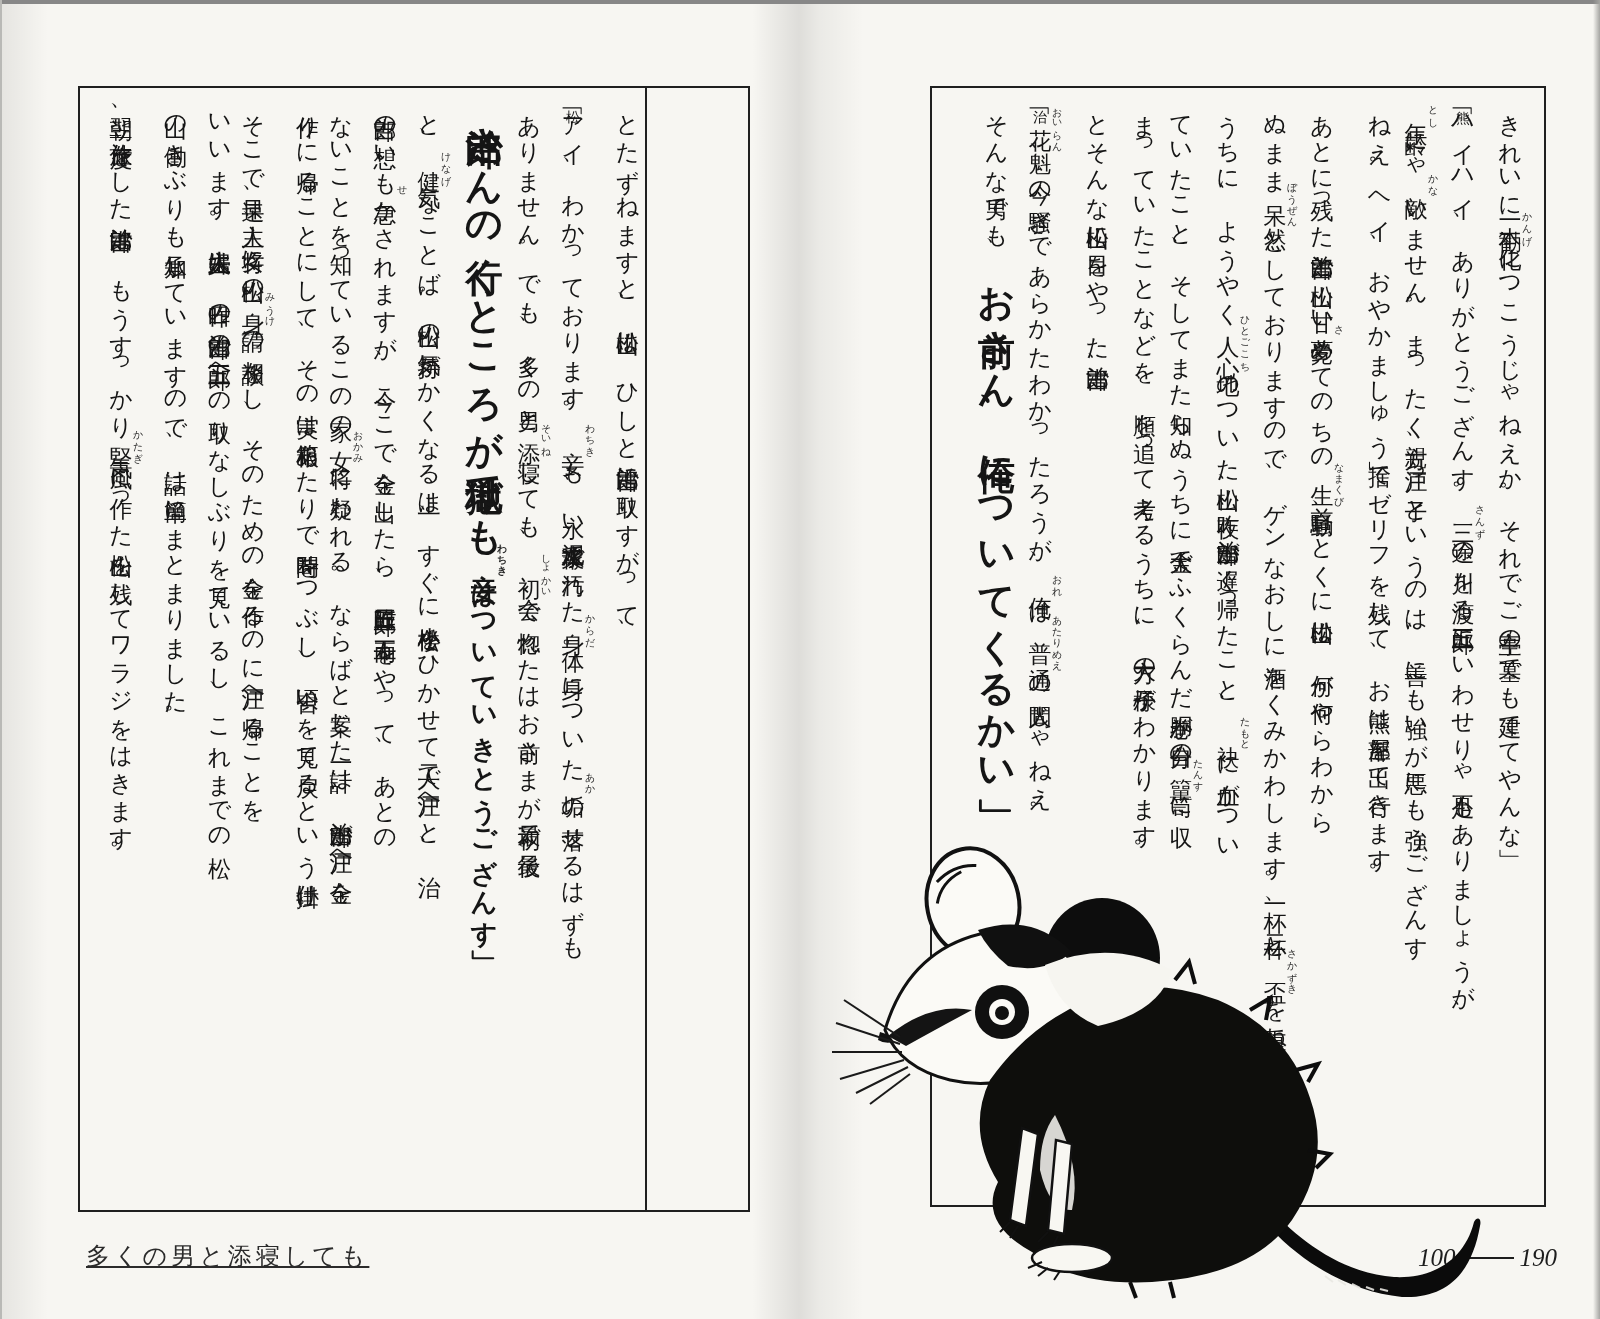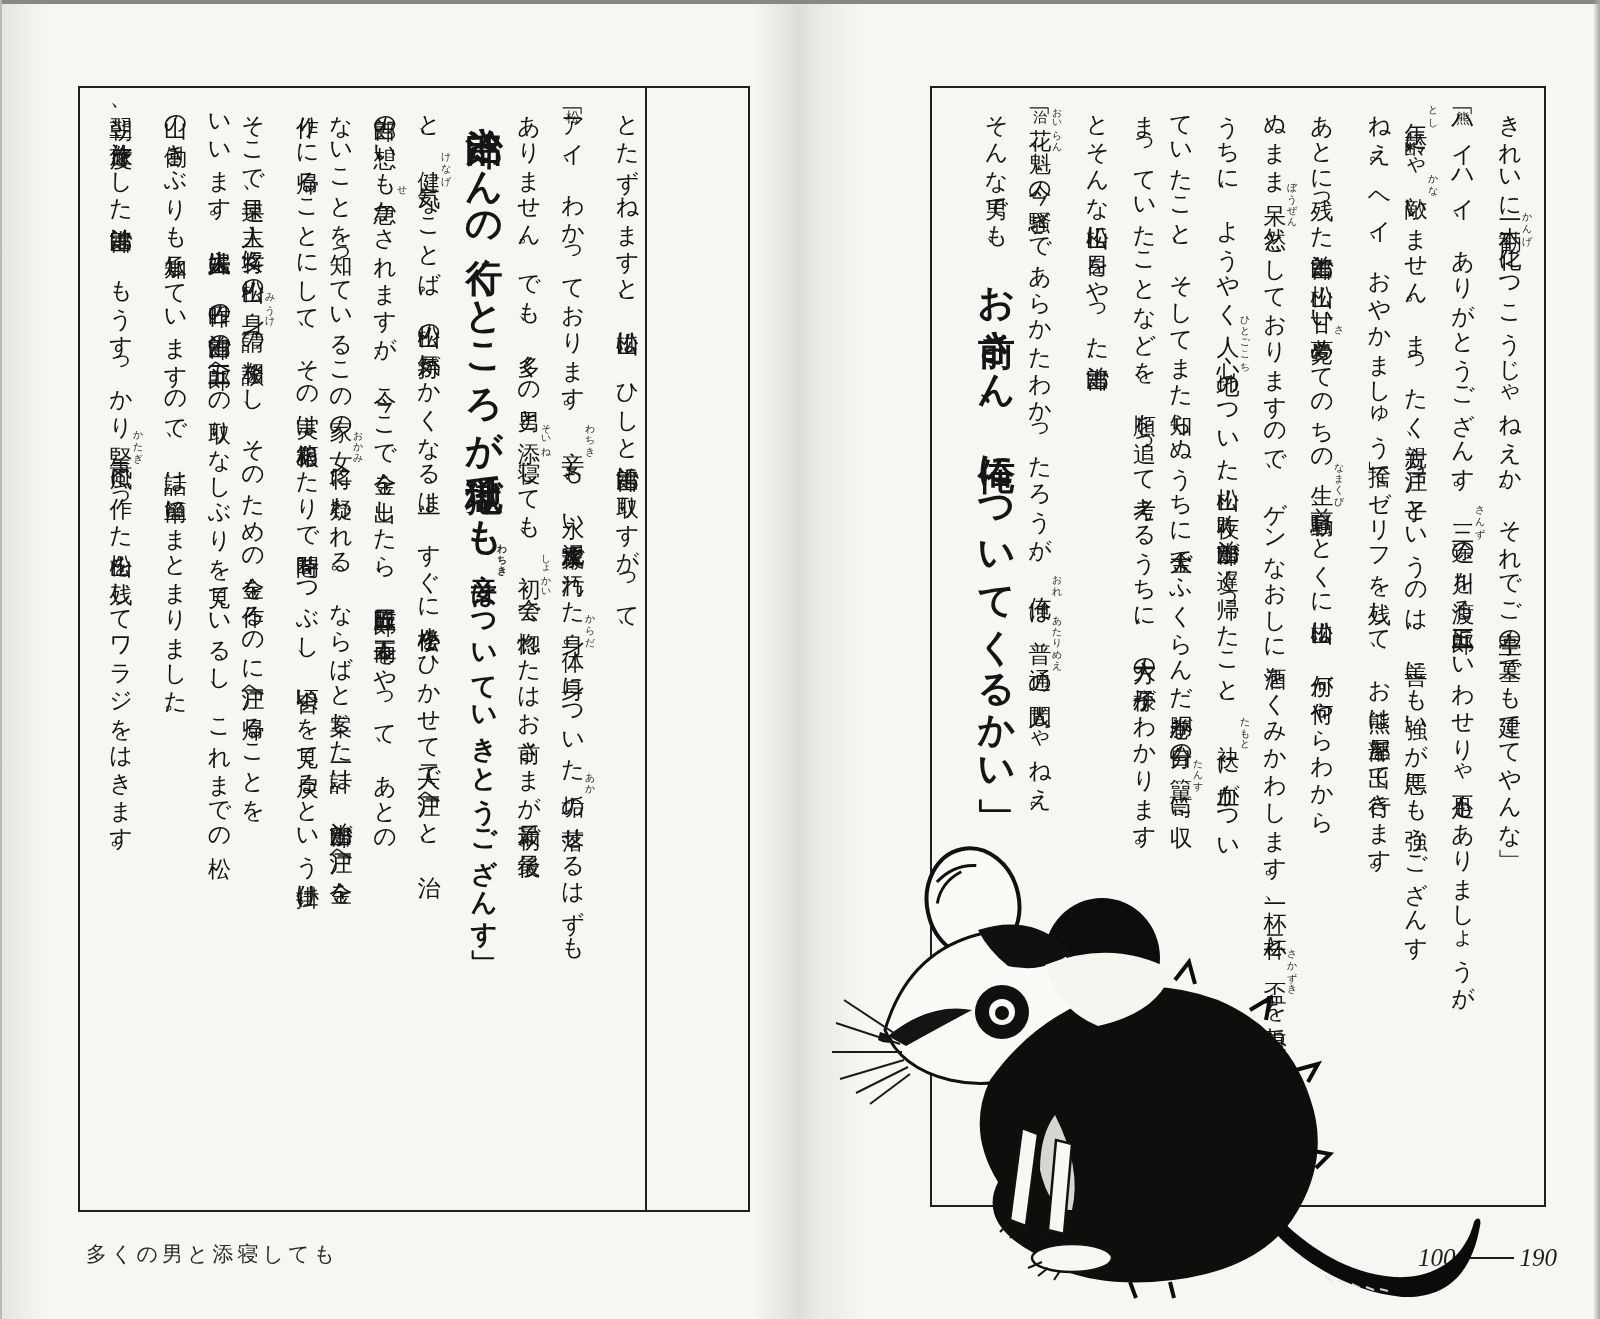--- a/index.html
+++ b/index.html
@@ -44,21 +44,21 @@
   .tcol.wide-r{width:54px;}
   .tcol.wide-l{width:56px;}
   .sp{font-size:14px;}
   .em1{font-size:37px;font-weight:bold;}
   .em2{font-size:26px;font-weight:bold;}
   ruby rt{font-size:10px;letter-spacing:0;color:#2a2a2a;}
 
   
   .footer-caption{
     position:absolute;left:86px;top:1240px;
-    font-size:21px;letter-spacing:4px;color:#2b2b2b;z-index:2;
+    font-size:24px;letter-spacing:4px;color:#2b2b2b;z-index:2;text-decoration:underline;
   }
   .page-numbers{
     position:absolute;left:1418px;top:1244px;z-index:2;
     font-style:italic;font-size:25px;color:#1d1d1d;
     display:flex;align-items:center;gap:6px;white-space:nowrap;
   }
   .page-num-dash{display:inline-block;width:52px;height:2px;background:#1d1d1d;}
 
   .mouse-svg{position:absolute;left:830px;top:830px;z-index:3;}
 </style>

